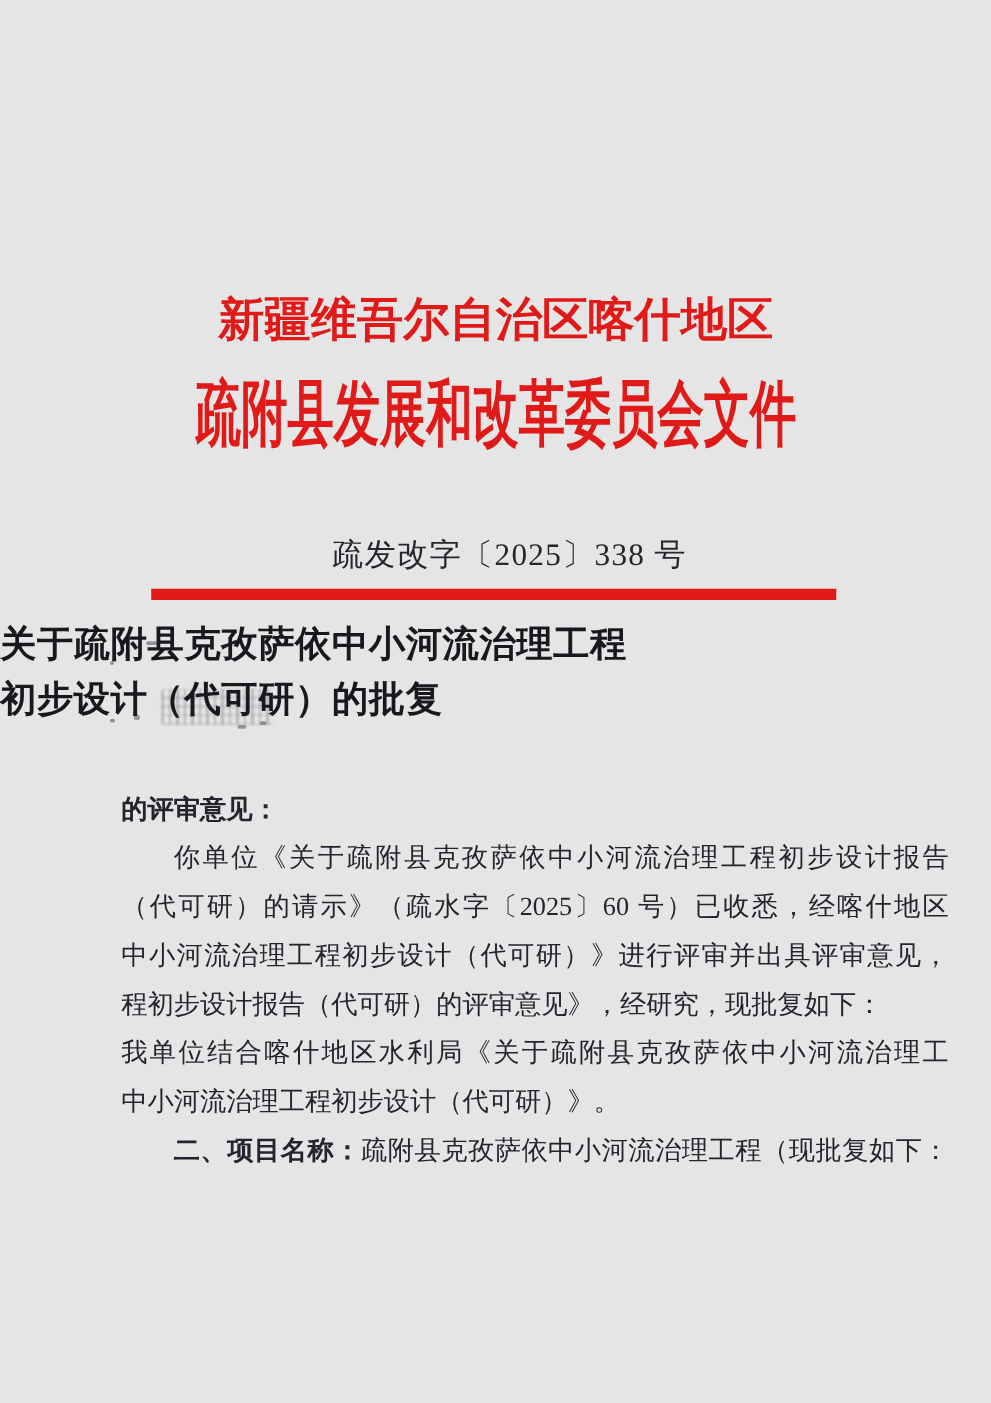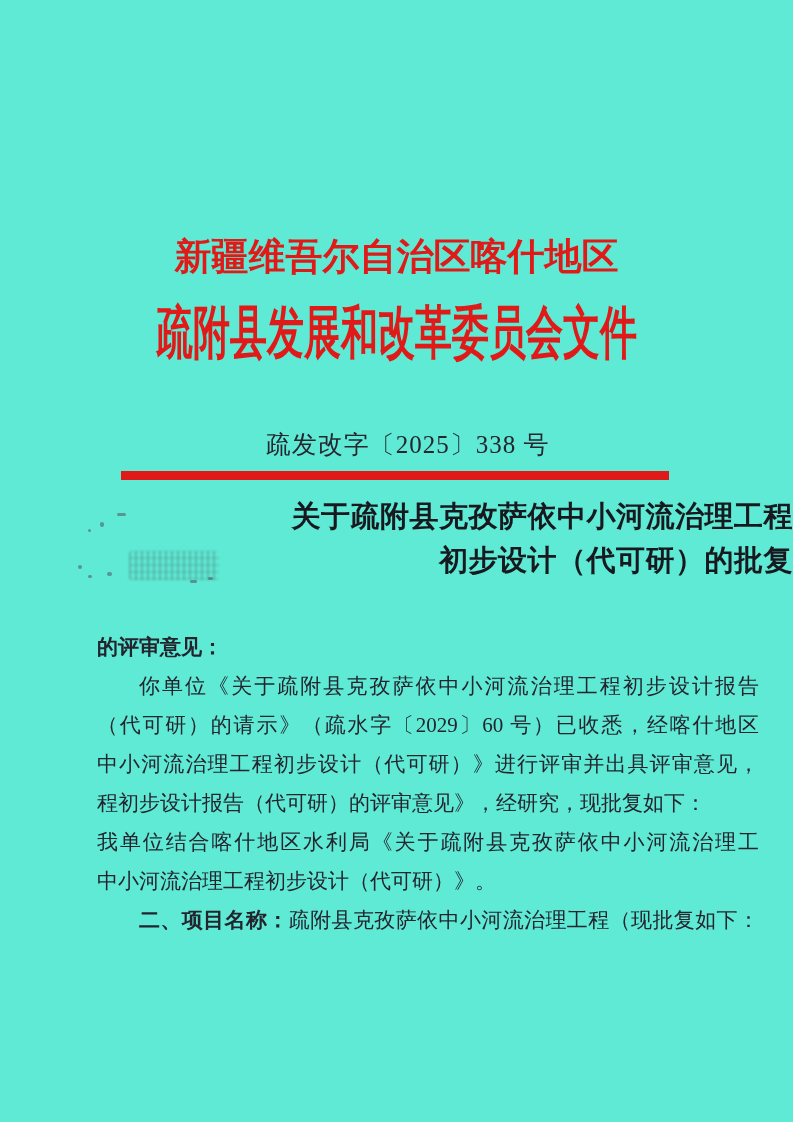--- a/index.html
+++ b/index.html
@@ -1,20 +1,20 @@
 <!DOCTYPE html>
 <html style="--accent-red: #e01a18; --ink: #24242f;"><head>
 <meta charset="utf-8">
 <style>
   html, body { margin: 0; padding: 0; background: #ffffff; }
   .page {
     position: relative;
     width: 793px;
     height: 1122px;
-    background: #5eead4;
+    background: #e5e5e5;
     overflow: hidden;
     font-family: "Liberation Serif", "DejaVu Serif", serif;
     color: var(--ink, #23232e);
   }
 
   
   .hdr-line1 {
     position: absolute;
     top: 237px; left: 0; right: 0;
     text-align: center;
@@ -51,21 +51,21 @@
     position: absolute;
     left: 121px; top: 471px;
     width: 548px; height: 9px;
     background: var(--accent-red, #e01a18);
   }
 
   
   .doc-title {
     position: absolute;
     top: 494px; left: 0; right: 0;
-    text-align: right;
+    text-align: left;
     font-weight: bold;
     font-size: 29px;
     line-height: 44px;
     color: #18181f;
     letter-spacing: 0.5px;
   }
 
   
   .body-block {
     position: absolute;
@@ -131,21 +131,21 @@
   <div class="speck s8"></div>
 
   <div class="doc-title">
     <div>关于疏附县克孜萨依中小河流治理工程</div>
     <div>初步设计（代可研）的批复</div>
   </div>
 
   <div class="body-block">
       <div class="bline"><span class="b">的评审意见：</span></div>
       <div class="bline just ind"><span>你单位《关于疏附县克孜萨依中小河流治理工程初步设计报告</span></div>
-      <div class="bline just"><span>（代可研）的请示》（疏水字〔2029〕60 号）已收悉，经喀什地区</span></div>
+      <div class="bline just"><span>（代可研）的请示》（疏水字〔2025〕60 号）已收悉，经喀什地区</span></div>
       <div class="bline just"><span>中小河流治理工程初步设计（代可研）》进行评审并出具评审意见，</span></div>
       <div class="bline"><span>程初步设计报告（代可研）的评审意见》，经研究，现批复如下：</span></div>
       <div class="bline just"><span>我单位结合喀什地区水利局《关于疏附县克孜萨依中小河流治理工</span></div>
       <div class="bline"><span>中小河流治理工程初步设计（代可研）》。</span></div>
       <div class="bline just ind"><span class="b">二、项目名称：</span><span>疏附县克孜萨依中小河流治理工程（现批复如下：</span></div>
     </div>
 
 </div>
 
 </body></html>

